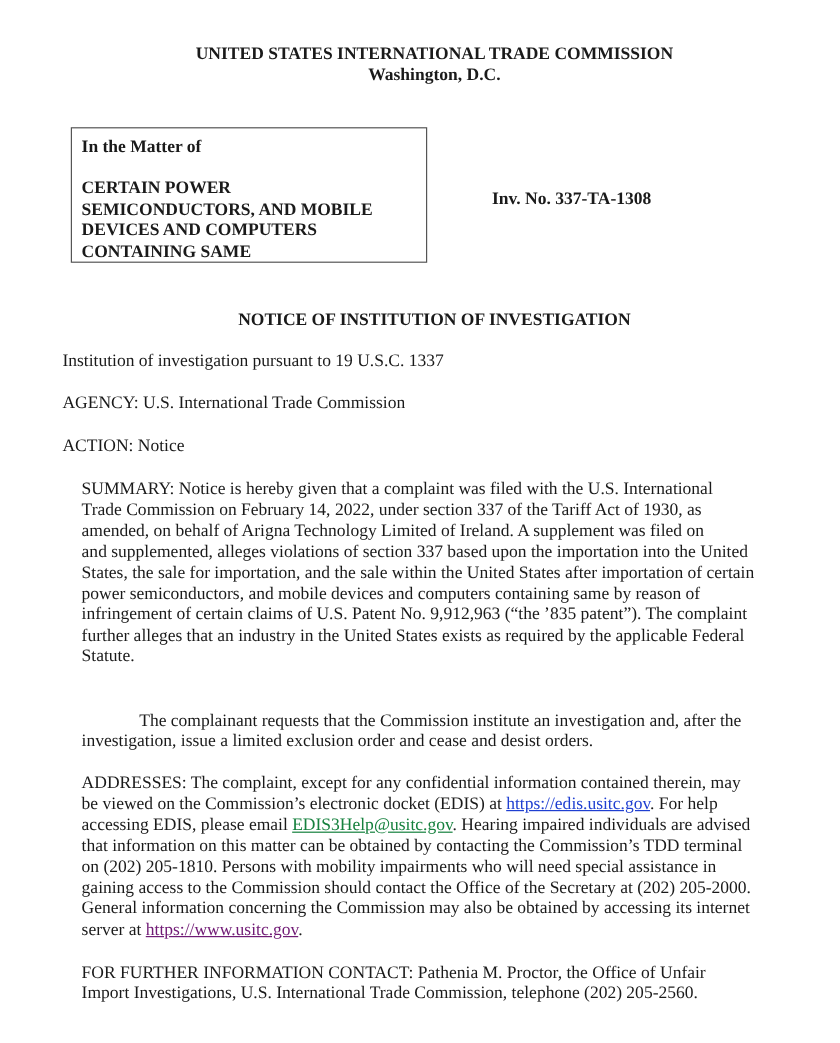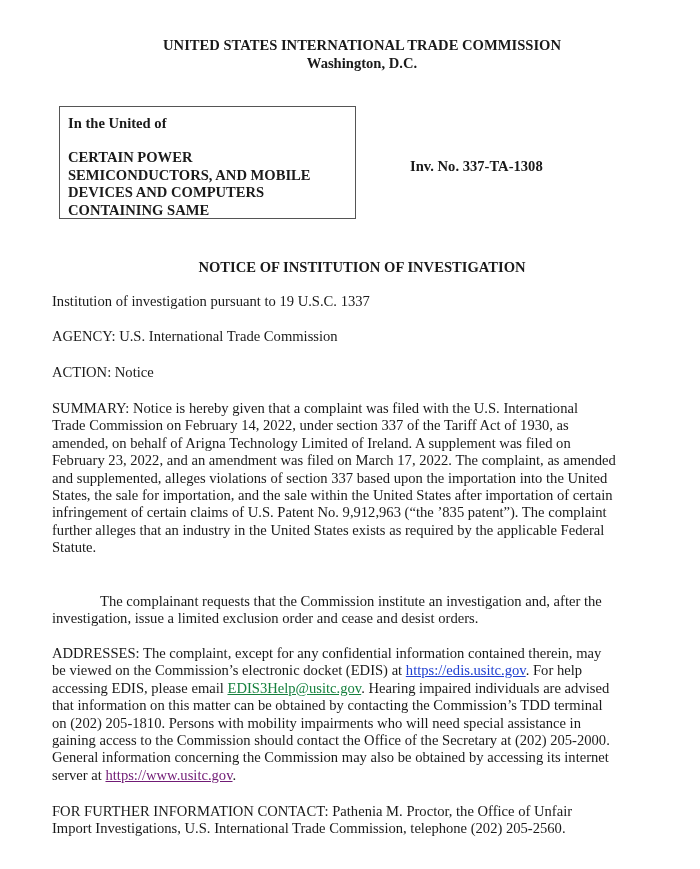--- a/index.html
+++ b/index.html
@@ -12,54 +12,54 @@
   .hdr1 { top: 37px; }
   .hdr2 { top: 55px; }
   .matter-box {
     position: absolute; left: 47px; top: 106px; width: 297px; height: 113px;
     border: 1.5px solid #555; box-sizing: border-box;
   }
   .matter-box .line { position: absolute; left: 8px; font-weight: bold; font-size: 14.6px; white-space: nowrap; }
   .inv { position: absolute; left: 398px; top: 158px; font-weight: bold; font-size: 14.6px; }
   .title { position: absolute; left: 0; width: 700px; top: 259px; text-align: center; font-weight: bold; font-size: 14.6px; }
   .para { position: absolute; left: 40px; width: 640px; font-size: 14.6px; line-height: 17.4px; }
-  .para .ln { display: block; white-space: nowrap; }
+  .para .ln { display: block; white-space: nowrap; margin-left: 16px; }
   a.link { color: #1f3fd1; text-decoration: underline; text-align: right; }
 </style>
 </head>
 <body>
 
 <div class="page">
 
   <div class="hdr hdr1">UNITED STATES INTERNATIONAL TRADE COMMISSION</div>
   <div class="hdr hdr2">Washington, D.C.</div>
 
   <div class="matter-box">
-    <span class="line" style="top:8px">In the United of</span>
+    <span class="line" style="top:8px">In the Matter of</span>
     <span class="line" style="top:42px">CERTAIN POWER</span>
     <span class="line" style="top:59.5px">SEMICONDUCTORS, AND MOBILE</span>
     <span class="line" style="top:77px">DEVICES AND COMPUTERS</span>
     <span class="line" style="top:94.5px">CONTAINING SAME</span>
   </div>
 
   <div class="inv">Inv. No. 337-TA-1308</div>
 
   <div class="title">NOTICE OF INSTITUTION OF INVESTIGATION</div>
 
   <div class="para" style="top:293px">Institution of investigation pursuant to 19 U.S.C. 1337</div>
   <div class="para" style="top:328px">AGENCY:  U.S. International Trade Commission</div>
   <div class="para" style="top:364px">ACTION:  Notice</div>
 
   <div class="para" style="top:400px">
     <span class="ln">SUMMARY:  Notice is hereby given that a complaint was filed with the U.S. International</span>
     <span class="ln">Trade Commission on February 14, 2022, under section 337 of the Tariff Act of 1930, as</span>
     <span class="ln">amended, on behalf of Arigna Technology Limited of Ireland.  A supplement was filed on</span>
-    <span class="ln">February 23, 2022, and an amendment was filed on March 17, 2022.  The complaint, as amended</span>
     <span class="ln">and supplemented, alleges violations of section 337 based upon the importation into the United</span>
     <span class="ln">States, the sale for importation, and the sale within the United States after importation of certain</span>
+    <span class="ln">power semiconductors, and mobile devices and computers containing same by reason of</span>
     <span class="ln">infringement of certain claims of U.S. Patent No. 9,912,963 (“the ’835 patent”).  The complaint</span>
     <span class="ln">further alleges that an industry in the United States exists as required by the applicable Federal</span>
     <span class="ln">Statute.</span>
   </div>
 
   <div class="para" style="top:593px">
     <span class="ln" style="padding-left:48px">The complainant requests that the Commission institute an investigation and, after the</span>
     <span class="ln">investigation, issue a limited exclusion order and cease and desist orders.</span>
   </div>
 

